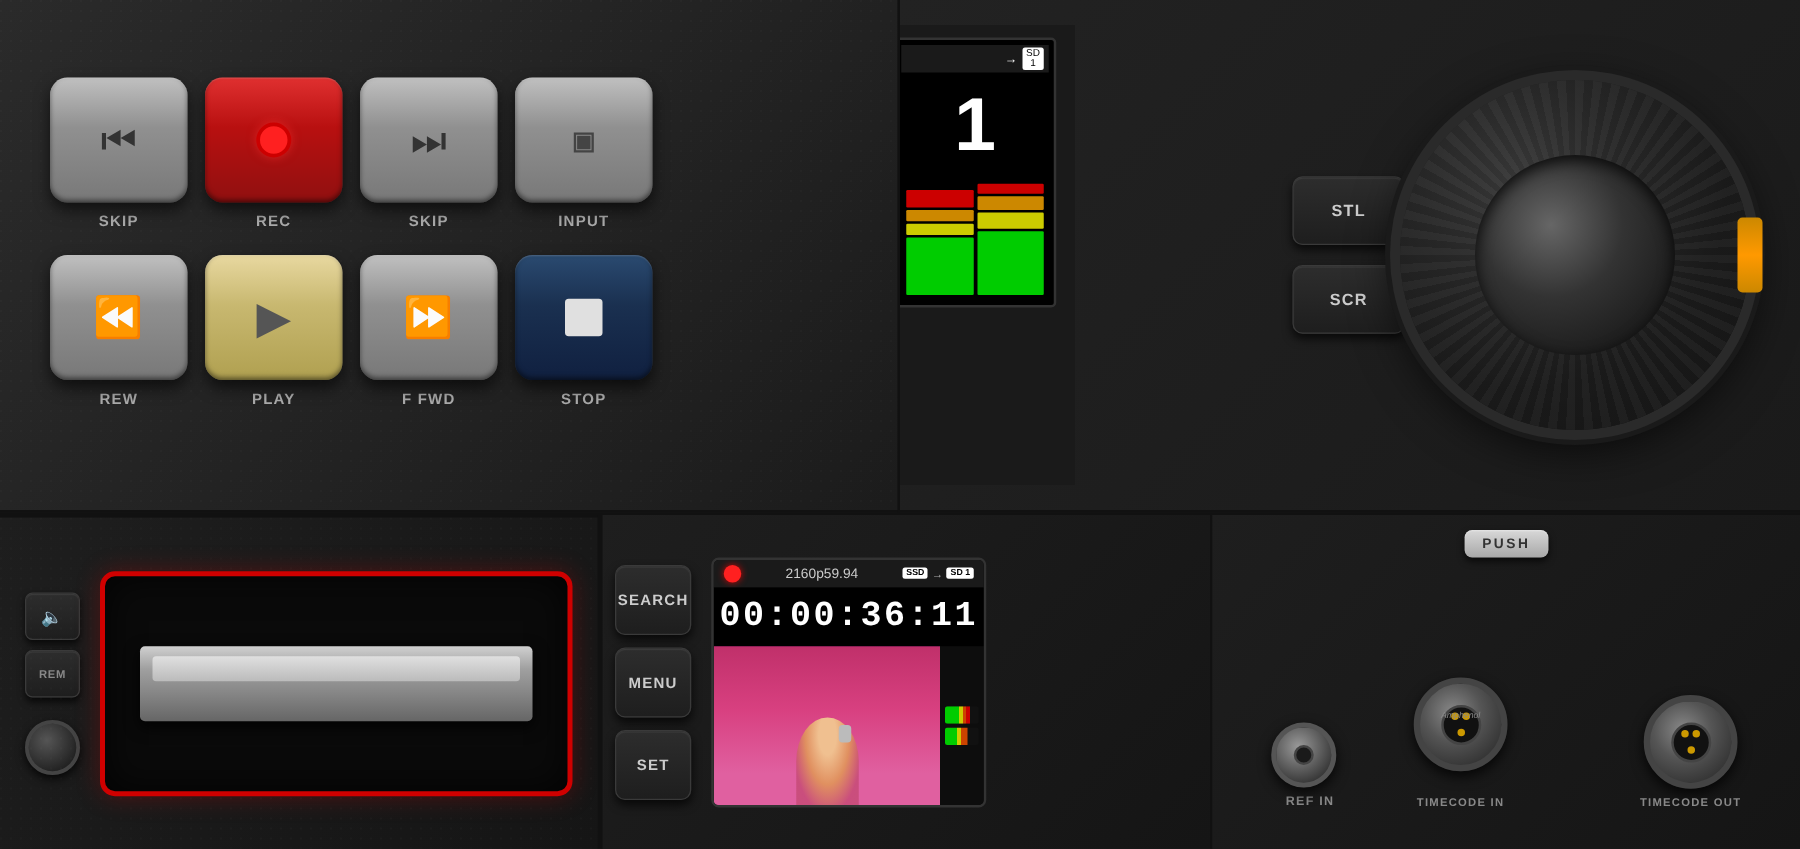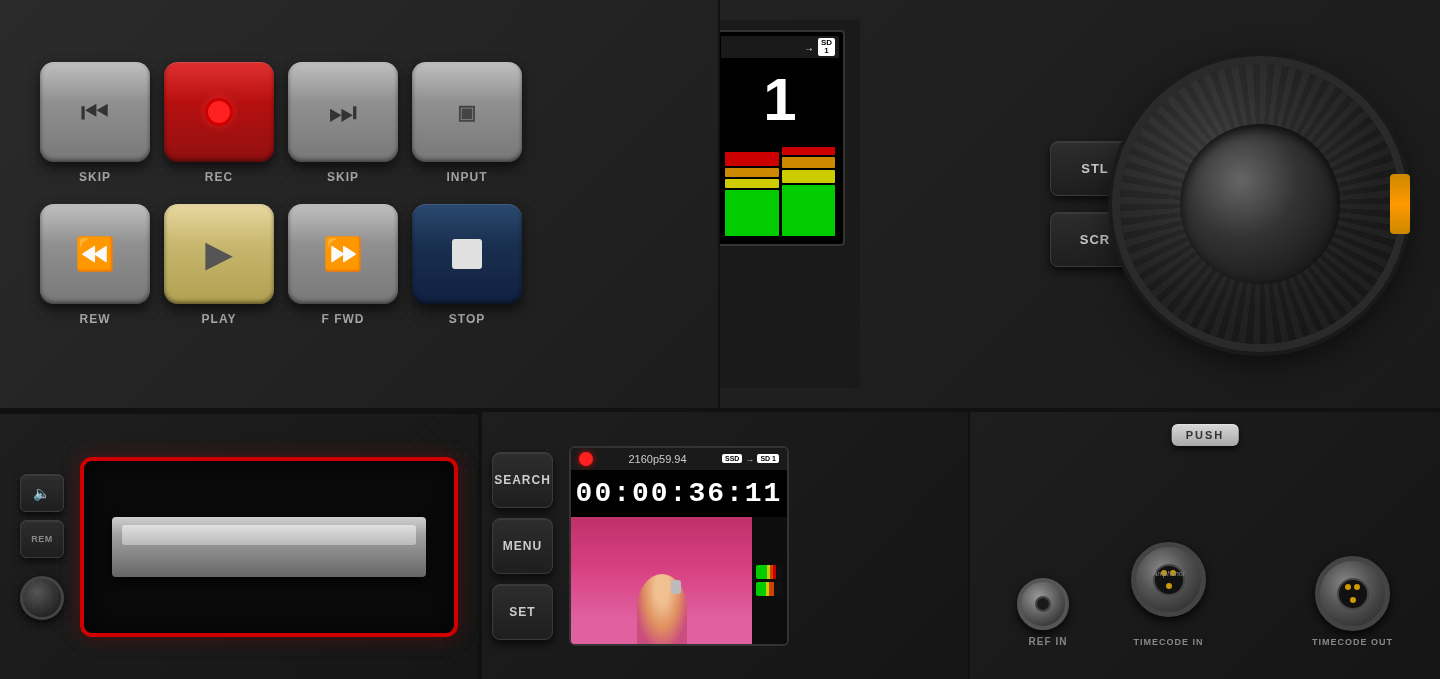--- a/index.html
+++ b/index.html
@@ -147,21 +147,21 @@
       align-items: center;
       padding: 2px 4px;
       gap: 4px;
       margin-bottom: 2px;
     }
 
     .sd-badge {
       background: #fff;
       color: #000;
       font-size: 8px;
-      font-weight: bold;
+      font-weight: normal;
       padding: 1px 3px;
       border-radius: 2px;
       display: flex;
       flex-direction: column;
       align-items: center;
       line-height: 1;
     }
 
     .lcd-number {
       font-size: 60px;
@@ -173,21 +173,21 @@
     }
 
     .arrow-indicator {
       color: #fff;
       font-size: 10px;
     }
 
     
     .mode-buttons {
       position: absolute;
-      right: 280px;
+      right: 296px;
       top: 50%;
       transform: translateY(-50%);
       display: flex;
       flex-direction: column;
       gap: 16px;
     }
 
     .mode-btn {
       width: 90px;
       height: 55px;

